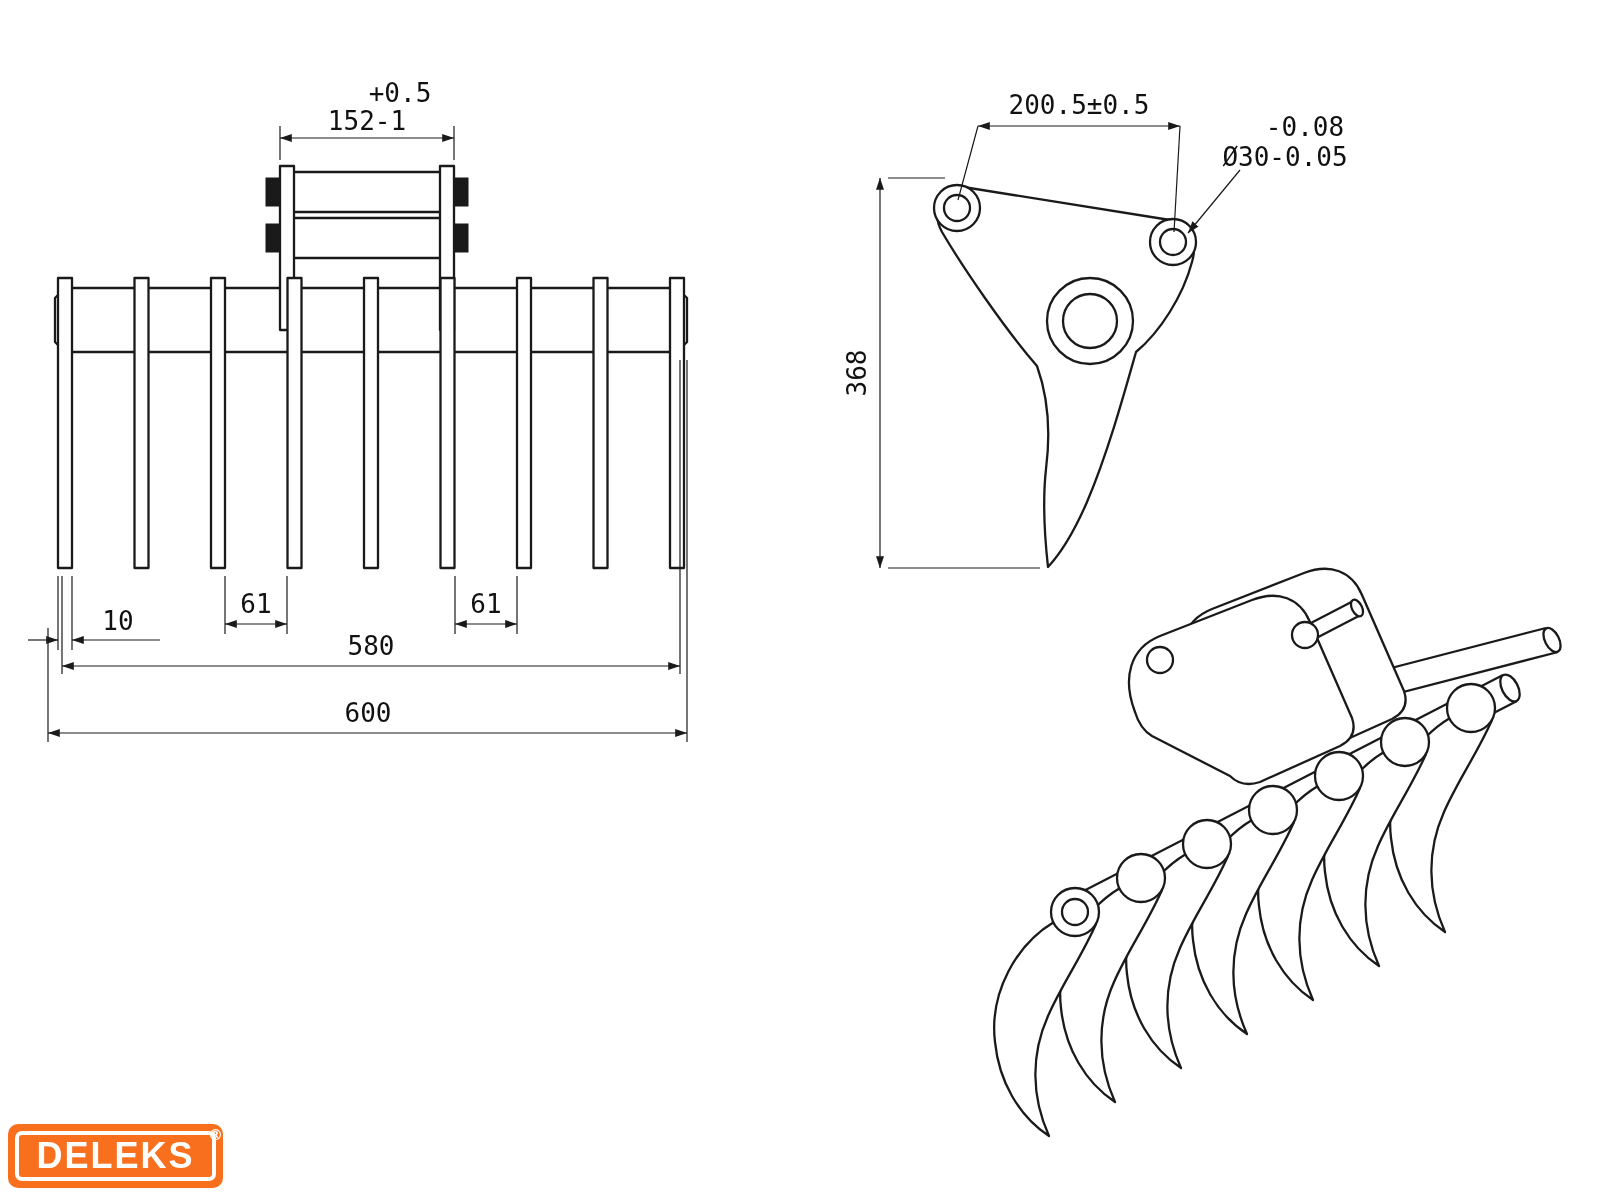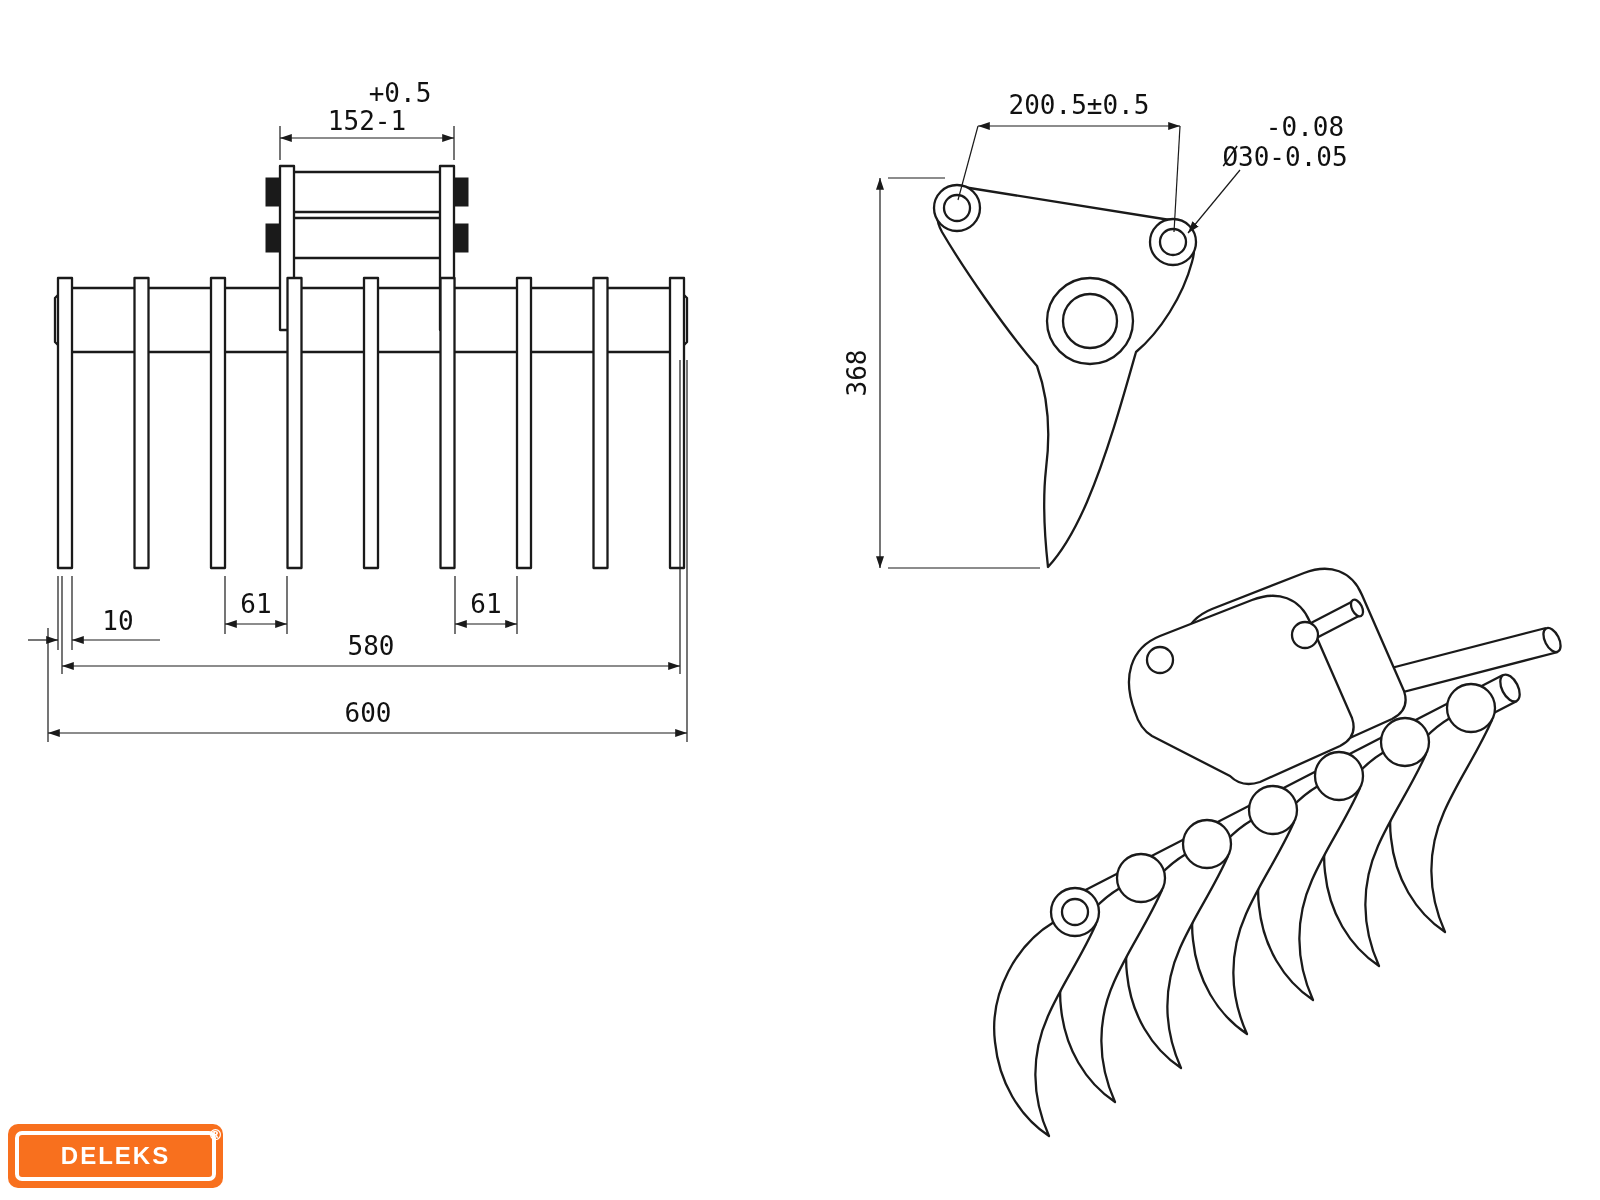--- a/index.html
+++ b/index.html
@@ -10,21 +10,21 @@
   .lnf{fill:none;stroke:#1a1a1a;stroke-width:2.3;stroke-linejoin:round;}
   .blk{fill:#1a1a1a;stroke:#1a1a1a;stroke-width:1;}
   .dim{fill:none;stroke:#1a1a1a;stroke-width:1.2;}
   .dimtxt{font-family:"DejaVu Sans Mono","Liberation Mono",monospace;
           font-size:26px;fill:#111;text-anchor:middle;}
   .logo{position:absolute;left:8px;bottom:12px;background:#f8701e;
         border-radius:10px;padding:7px;width:201px;height:50px;box-sizing:content-box;}
   .logo-inner{border:4px solid #ffffff;border-radius:7px;height:42px;
         display:flex;align-items:center;justify-content:center;
         font-family:"Liberation Sans","DejaVu Sans",sans-serif;
-        font-weight:bold;font-size:24px;color:#ffffff;letter-spacing:2px;}
+        font-weight:bold;font-size:36px;color:#ffffff;letter-spacing:2px;}
   .logo-reg{position:absolute;top:2px;right:0px;color:#f8701e;font-size:15px;
         font-weight:bold;font-family:"DejaVu Sans",sans-serif;}
 </style>
 </head>
 <body>
 
 <svg width="1600" height="1200" viewBox="0 0 1600 1200">
   <defs>
     <marker id="tipEnd" markerWidth="12" markerHeight="8" refX="11.8" refY="4" orient="auto" markerUnits="userSpaceOnUse">
       <path d="M0,0 L12,4 L0,8 Z" fill="#1a1a1a"></path>

